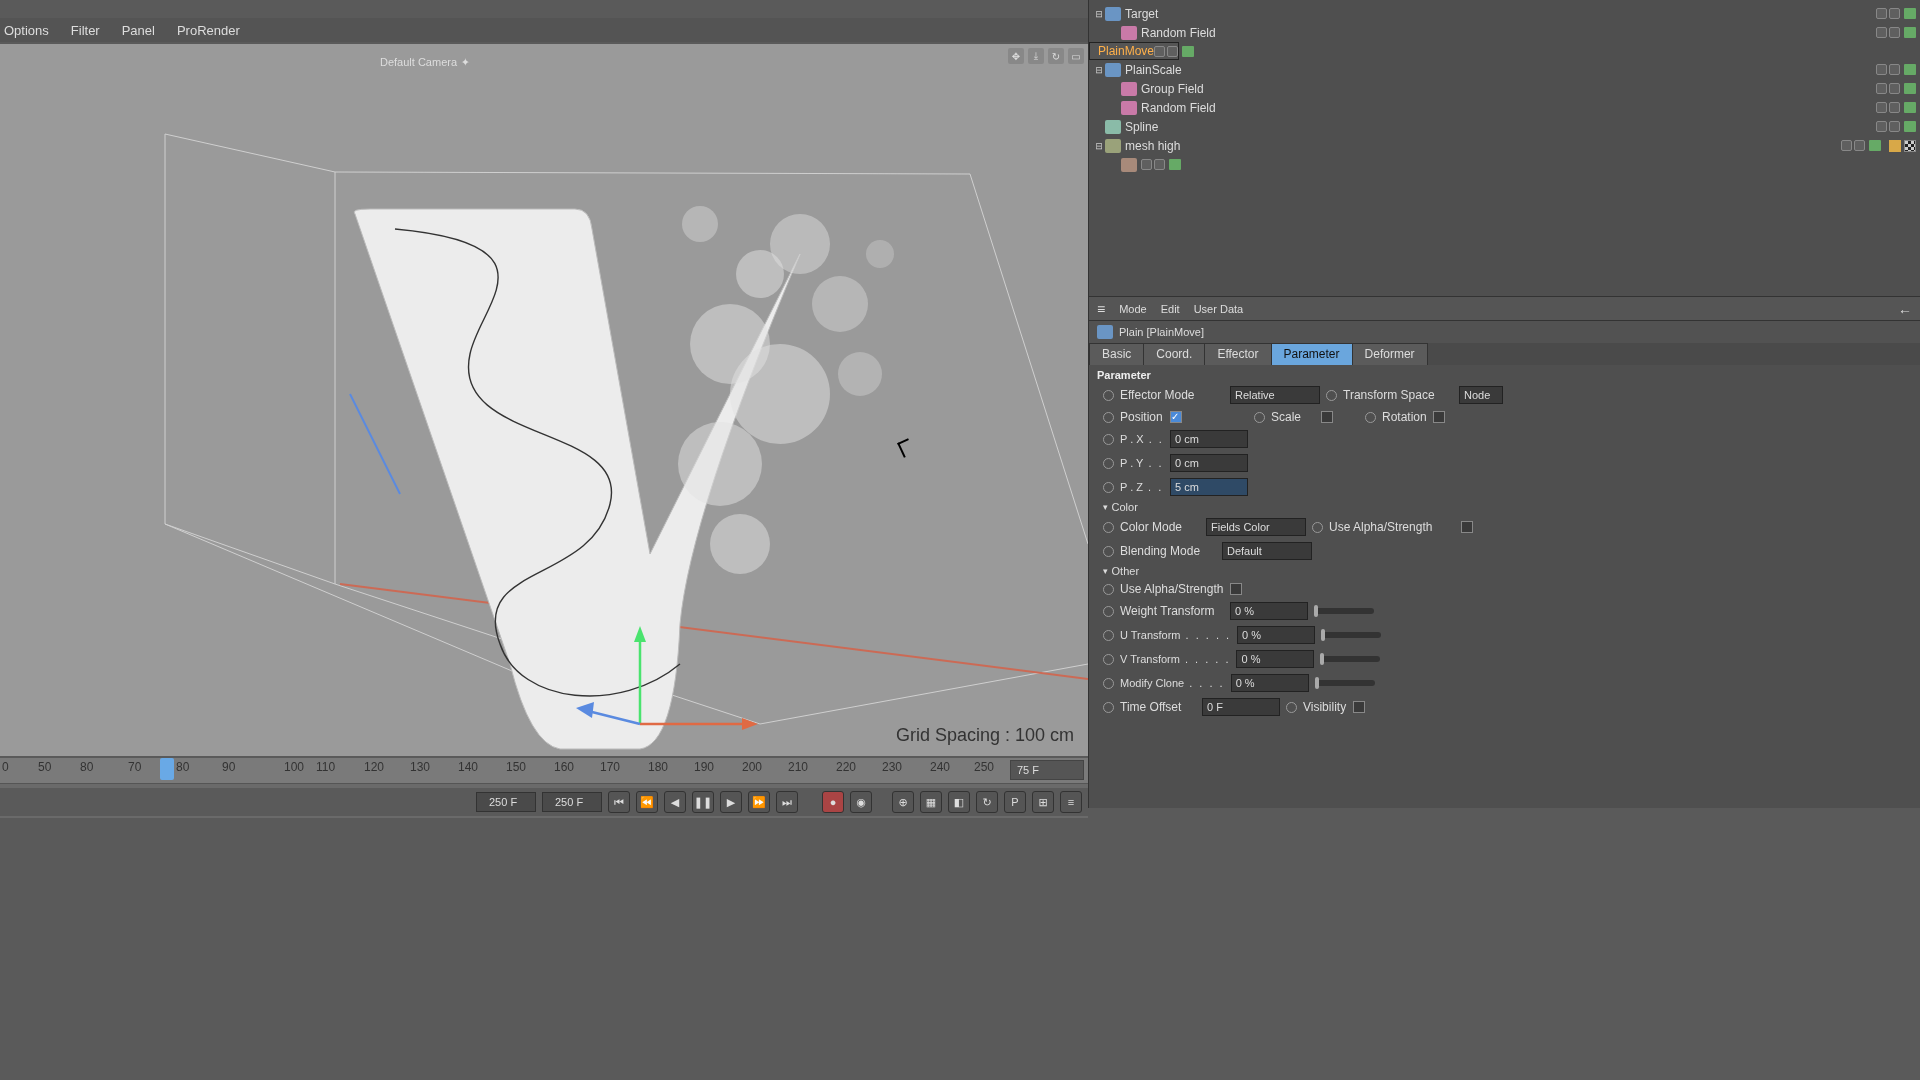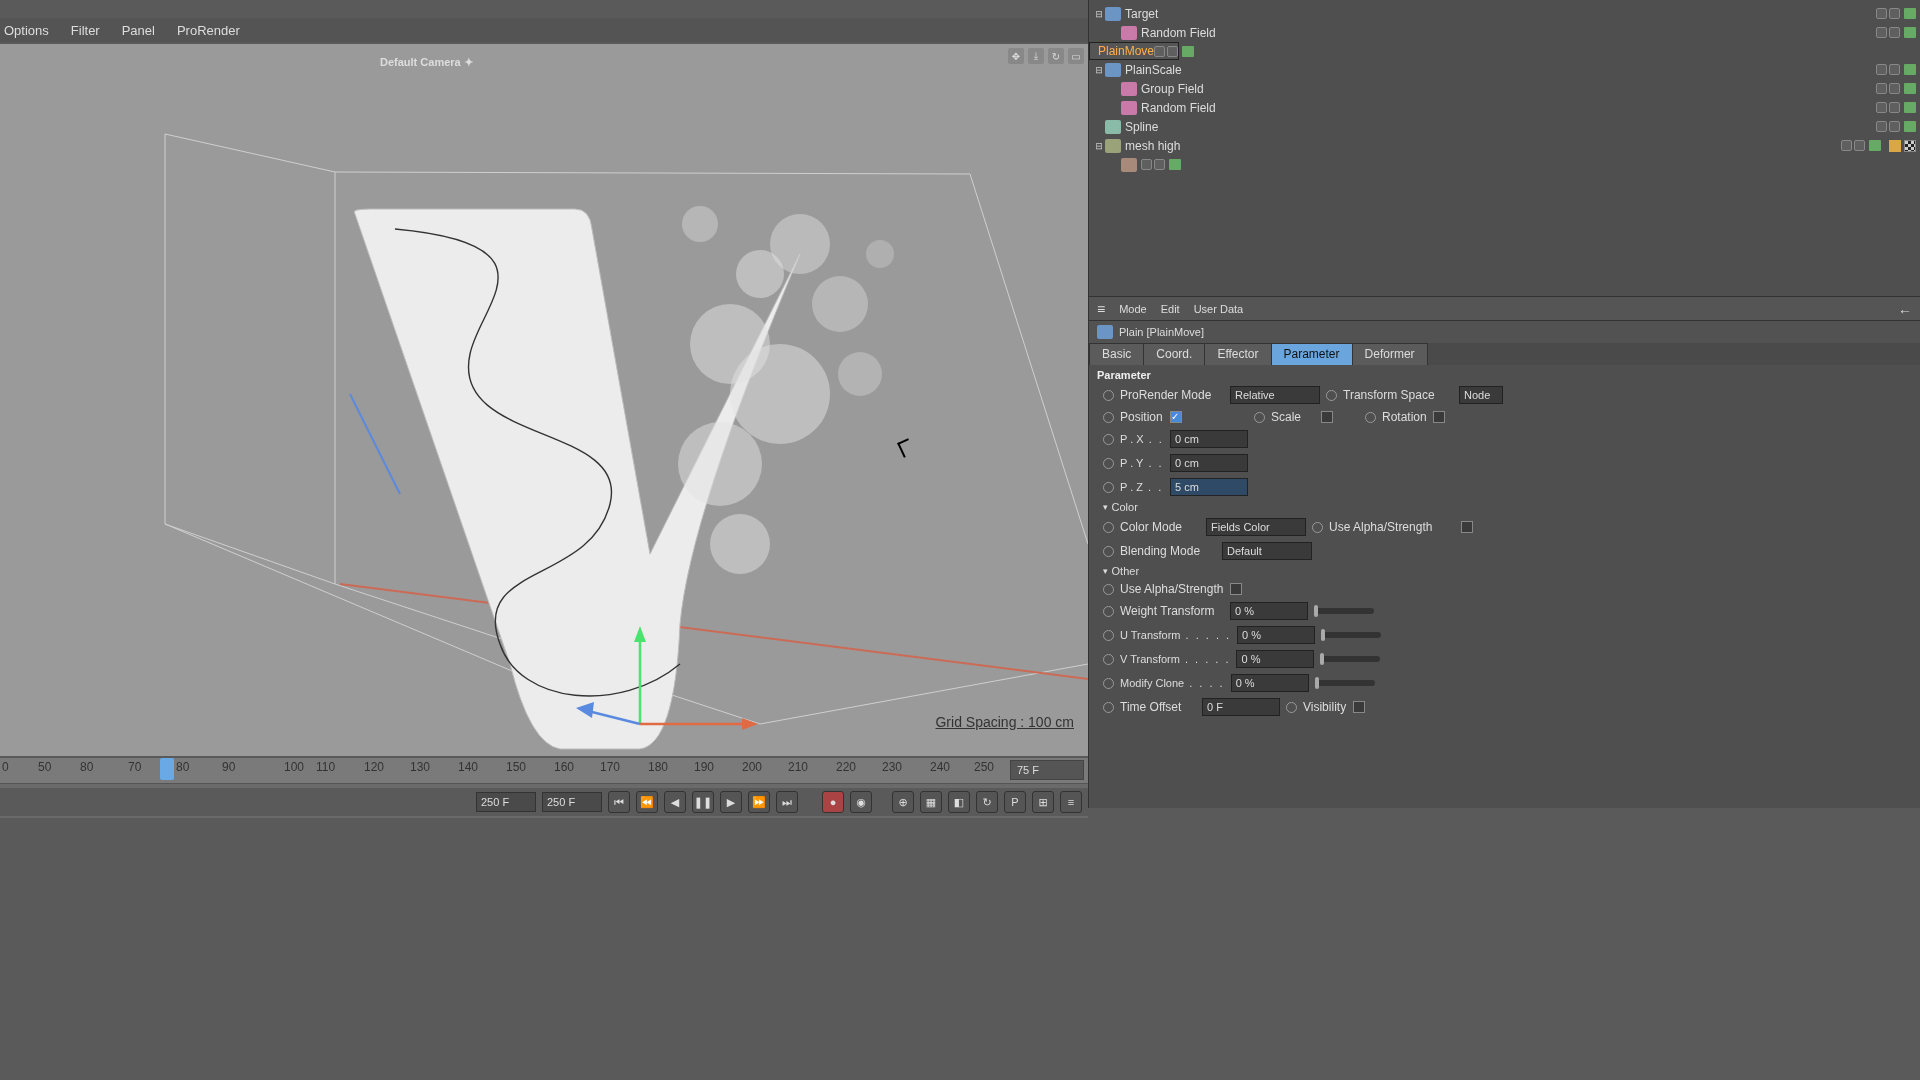--- a/index.html
+++ b/index.html
@@ -4,33 +4,33 @@
 <style>
 * { margin: 0; padding: 0; box-sizing: border-box; font-family: Arial, sans-serif; font-size: 11px; color: #ddd; user-select: none; }
 body { background: #5a5a5a; width: 1920px; height: 1080px; overflow: hidden; position: relative; }
 
 .menubar { position: absolute; top: 18px; left: 0; height: 24px; display: flex; align-items: center; gap: 22px; padding-left: 4px; background: #545454; width: 1088px; }
 .menubar span { font-size: 13px; color: #ddd; }
 
 .viewport { position: absolute; top: 44px; left: 0; width: 1088px; height: 712px; background: #9a9a9a; }
 .viewport-icons { position: absolute; top: 4px; right: 4px; display: flex; gap: 4px; }
 .viewport-icons span { width: 16px; height: 16px; background: #888; border-radius: 2px; display: inline-flex; align-items: center; justify-content: center; font-size: 10px; }
-.camera-label { position: absolute; top: 10px; left: 380px; color: #333; font-size: 13px; font-weight: bold; }
-.grid-label { position: absolute; bottom: 26px; right: 14px; color: #333; font-size: 14px; text-decoration: underline; }
+.camera-label { position: absolute; top: 10px; left: 380px; color: #333; font-size: 13px; }
+.grid-label { position: absolute; bottom: 10px; right: 14px; color: #333; font-size: 18px; }
 .cursor { position:absolute; left:900px; top:396px; width:14px;height:18px; }
 .cursor::before{content:"";position:absolute;border-left:2px solid #000;border-top:2px solid #000;width:10px;height:14px;transform:rotate(-25deg);}
 
 
 .timeline { position: absolute; top: 758px; left: 0; width: 1088px; height: 60px; background: #6a6a6a; }
 .ruler { height: 26px; position: relative; background: #7a7a7a; overflow: hidden; border-bottom:1px solid #555;}
 .tick { position: absolute; top: 2px; font-size: 12px; color: #333; }
 .playhead { position: absolute; top: 0; width: 14px; height: 22px; background: #69a9e6; border-radius: 2px; }
 .cur-frame { position: absolute; right: 4px; top: 2px; width: 74px; background: #555; padding: 3px 6px; border:1px solid #444; }
 .tbar { position:absolute; top:30px; left:0; right:0; height:28px; display:flex; align-items:center; gap:6px; padding:0 6px; background:#5a5a5a; }
-.fld { width:60px; background:#4a4a4a; border:1px solid #333; padding:3px 4px; }
+.fld { width:60px; background:#4a4a4a; border:1px solid #333; padding:3px 12px; }
 .pbtn { width:22px; height:22px; background:#555; border:1px solid #333; border-radius:3px; display:inline-flex;align-items:center;justify-content:center;}
 .pbtn.rec{background:#a44;}
 .spacer{flex:1;}
 
 
 .objpanel { position:absolute; top:0; left:1088px; right:0; height:296px; background:#4f4f4f; border-left:1px solid #333; overflow:hidden; }
 .tree { padding:4px 0; }
 .row { height:19px; display:flex; align-items:center; padding:0 4px; }
 .row.sel{background:#555;text-align:right;}
 .row.sel .name{color:#ffb04a;}
@@ -315,21 +315,21 @@
     <div class="tab">Basic</div>
     <div class="tab">Coord.</div>
     <div class="tab">Effector</div>
     <div class="tab active">Parameter</div>
     <div class="tab">Deformer</div>
   </div>
   <div class="section">Parameter</div>
 
   <div class="prow">
     <span class="anim"></span>
-    <span class="lbl">ProRender Mode</span>
+    <span class="lbl">Effector Mode</span>
     <span class="sel">Relative</span>
     <span class="anim"></span>
     <span class="lbl" style="min-width:110px">Transform Space</span>
     <span class="sel" style="width:44px">Node</span>
   </div>
   <div class="prow">
     <span class="anim"></span>
     <span class="lbl sm">Position</span>
     <span class="chk on"></span>
     <span style="width:60px"></span>

